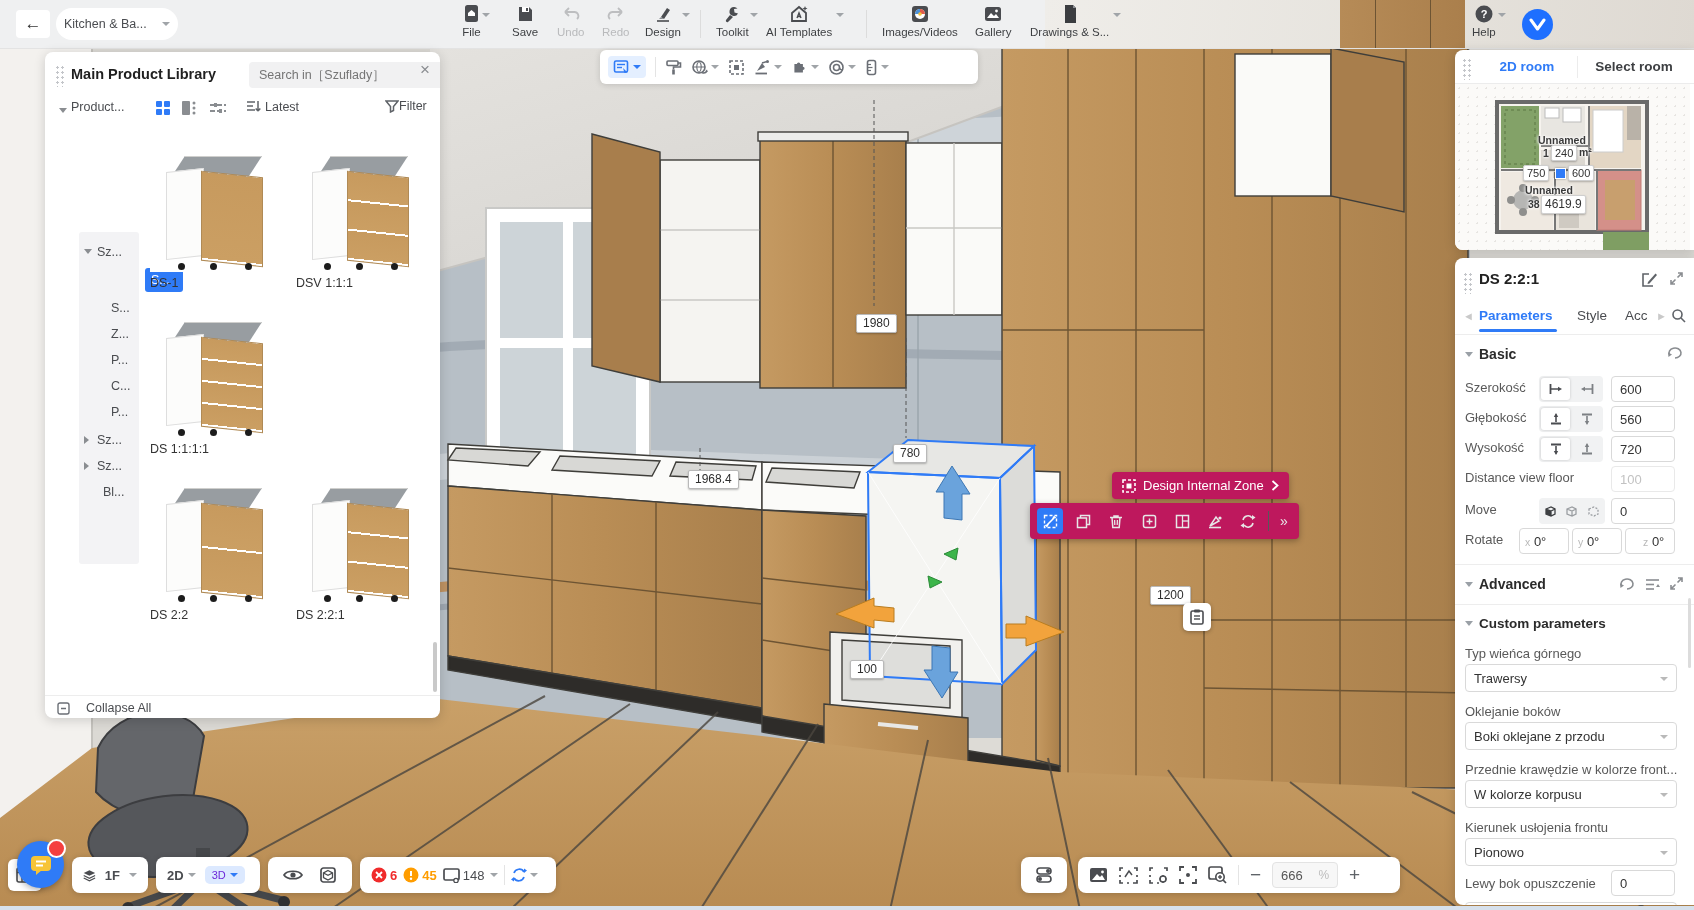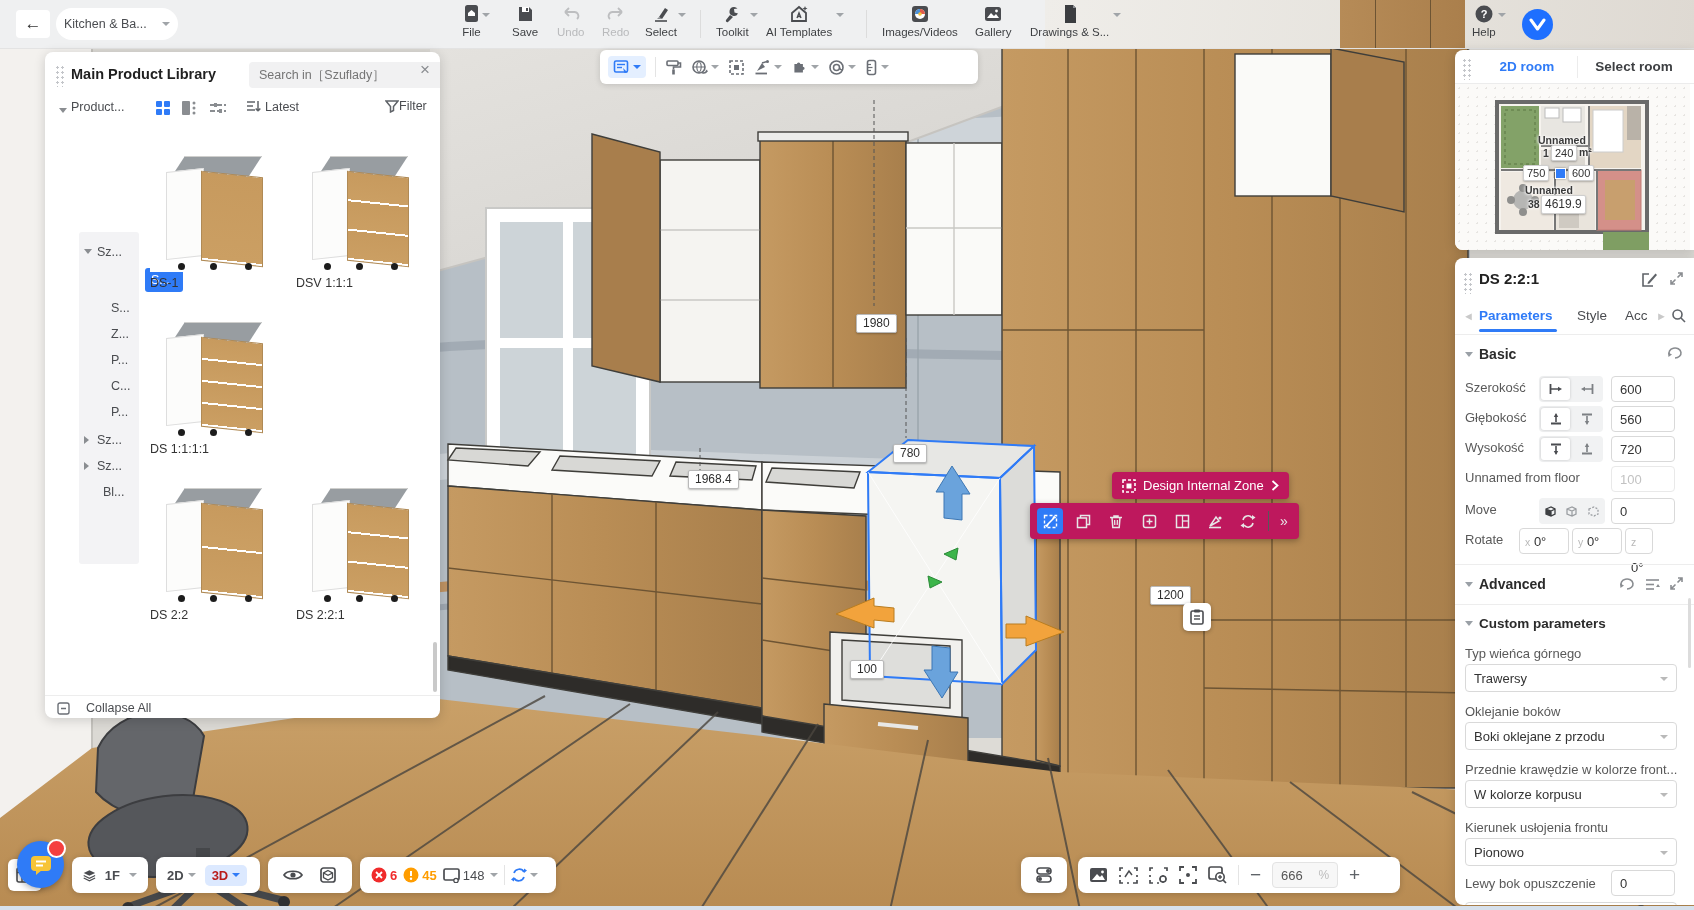--- a/index.html
+++ b/index.html
@@ -346,21 +346,21 @@
         <path d="M16,8 L12,4 M16,8 L12,12 M16,8 H7 A4,4 0 0 0 4,15" fill="none" stroke="#bdbec0" stroke-width="1.8"></path>
       </svg>
     <span>Redo</span>
   </div>
   <div class="tbitem" style="left:645px">
     <svg width="20" height="20" viewBox="0 0 20 20">
         <path d="M8,13 L14,4 17,6 11,15 Z" fill="#4a4c50"></path>
         <path d="M8,13 L11,15 H6 Z" fill="#8a8d91"></path>
         <line x1="4" y1="17" x2="16" y2="17" stroke="#4a4c50" stroke-width="1.6"></line>
       </svg>
-    <span>Select</span>
+    <span>Design</span>
     <span class="caret abs" style="right:-9px;top:9px"></span>
   </div>
   <div class="tbdiv" style="left:700px"></div>
   <div class="tbitem" style="left:716px">
     <svg width="20" height="20" viewBox="0 0 20 20">
         <path d="M12,3 a4.5,4.5 0 1 0 4,6.5 l-3.5,-1 -0.5,-3.5 3.5,-0.5 a4.5,4.5 0 0 0 -3.5,-1.5 M8,11 L4,16 a1.5,1.5 0 0 0 2,2 L11,13" fill="#4a4c50"></path>
       </svg>
     <span>Toolkit</span>
     <span class="caret abs" style="right:-9px;top:9px"></span>
   </div>
@@ -751,21 +751,21 @@
     <span class="tglb">
         <svg width="12" height="12" viewBox="0 0 12 12">
           <line x1="1" y1="10.5" x2="11" y2="10.5" stroke="#7d8084" stroke-width="1.8"></line>
           <line x1="6" y1="1.5" x2="6" y2="9" stroke="#7d8084" stroke-width="1.6"></line>
           <polygon points="6,0 3.8,4 8.2,4" fill="#7d8084"></polygon>
         </svg>
       </span>
   </div>
   <div class="pinput" style="left:156px;top:178px">720</div>
 
-  <div class="abs plabel2" style="left:10px;top:212px">Unnamed from floor</div>
+  <div class="abs plabel2" style="left:10px;top:212px">Distance view floor</div>
   <div class="pinput dis" style="left:156px;top:208px">100</div>
 
   <div class="abs plabel2" style="left:10px;top:244px">Move</div>
   <div class="tgl" style="left:84px;top:240px;width:66px">
     <span class="tglb" style="width:20px">
         <svg width="13" height="13" viewBox="0 0 13 13">
           <path d="M2,4 L7,2 11,4 11,9 7,11 2,9 Z M2,4 L7,6 11,4 M7,6 V11" fill="none" stroke="#3d3f42" stroke-width="1.3"></path>
           <path d="M2,4 L7,6 7,11 2,9 Z" fill="#3d3f42"></path>
         </svg>
       </span>
@@ -778,21 +778,21 @@
         <svg width="13" height="13" viewBox="0 0 13 13">
           <path d="M2,4 L7,2 11,4 11,9 7,11 2,9 Z" fill="none" stroke="#9b9ea2" stroke-width="1.3" stroke-dasharray="2 1.5"></path>
         </svg>
       </span>
   </div>
   <div class="pinput" style="left:156px;top:240px">0</div>
 
   <div class="abs plabel2" style="left:10px;top:274px">Rotate</div>
   <div class="pinput" style="left:64px;top:270px;width:50px;padding-left:5px"><span style="color:#b9b9b9;font-size:10.5px">x</span> <span>0°</span></div>
   <div class="pinput" style="left:117px;top:270px;width:50px;padding-left:5px"><span style="color:#b9b9b9;font-size:10.5px">y</span> <span>0°</span></div>
-  <div class="pinput" style="left:170px;top:270px;width:28px;padding-left:5px"><span style="color:#b9b9b9;font-size:10.5px">z</span> <span>0°</span></div>
+  <div class="pinput" style="left:170px;top:270px;width:50px;padding-left:17px"><span style="color:#b9b9b9;font-size:10.5px">z</span> <span>0°</span></div>
 
   <div class="abs" style="left:0;top:306px;width:239px;height:1px;background:#ededed"></div>
 
   <div class="abs" style="left:10px;top:318px"><span class="vcar"></span><span class="seclbl">Advanced</span></div>
   <span class="abs" style="left:164px;top:319px">
     <svg width="16" height="15" viewBox="0 0 16 15">
         <path d="M2.5,9 A6,5 0 1 1 8,12" fill="none" stroke="#8a8d91" stroke-width="1.6"></path>
         <polygon points="1,6.5 5,8.5 1.5,11" fill="#8a8d91"></polygon>
       </svg>
   </span>
@@ -859,21 +859,21 @@
   <span class="bglbl" style="font-weight:bold">1F</span>
   <span class="caret"></span>
 </div>
 
 <div class="bgroup" style="left:156px;width:104px">
   <span class="flexr" style="gap:4px;cursor:pointer">
     <span class="bglbl" style="font-weight:bold">2D</span>
       <span class="caret"></span>
   </span>
   <span class="flexr" style="gap:4px;cursor:pointer;background:#dce9ff;border-radius:5px;padding:3px 7px">
-    <span style="font-size:13px;font-weight:bold;color:#b91c1c">3D</span>
+    <span style="font-size:11px;font-weight:normal;color:#6d28d9">3D</span>
     <span class="caret" style="border-top-color:#2f7bf7"></span>
   </span>
 </div>
 
 <div class="bgroup" style="left:268px;width:84px;justify-content:space-around">
   <span class="ico">
     <svg width="20" height="14" viewBox="0 0 20 14">
         <path d="M1,7 C4,2 16,2 19,7 C16,12 4,12 1,7 Z" fill="none" stroke="#4a4c50" stroke-width="1.7"></path>
         <circle cx="10" cy="7" r="2.6" fill="#4a4c50"></circle>
       </svg>

